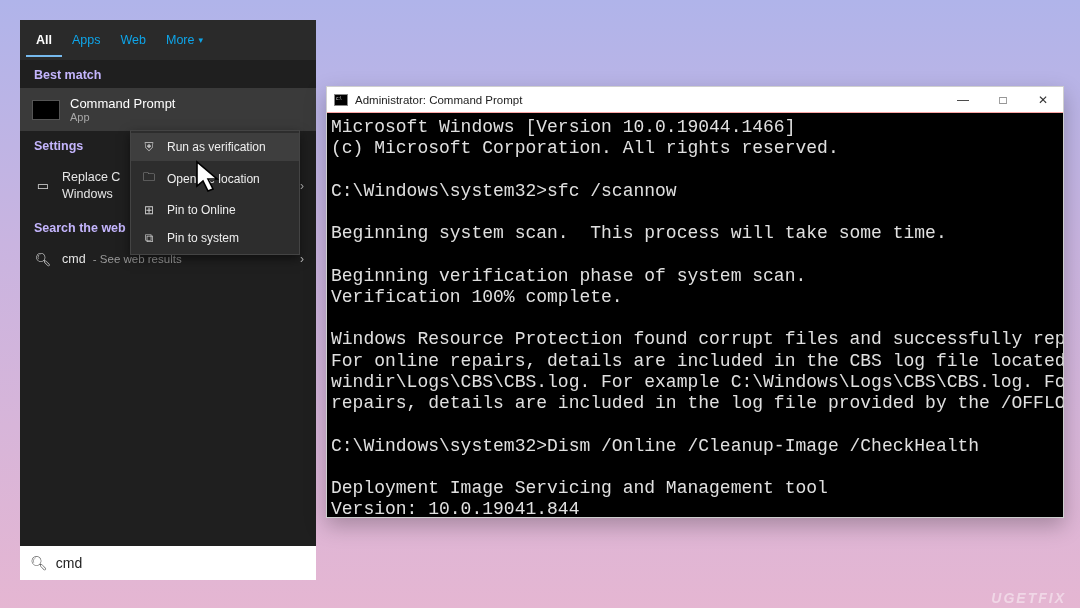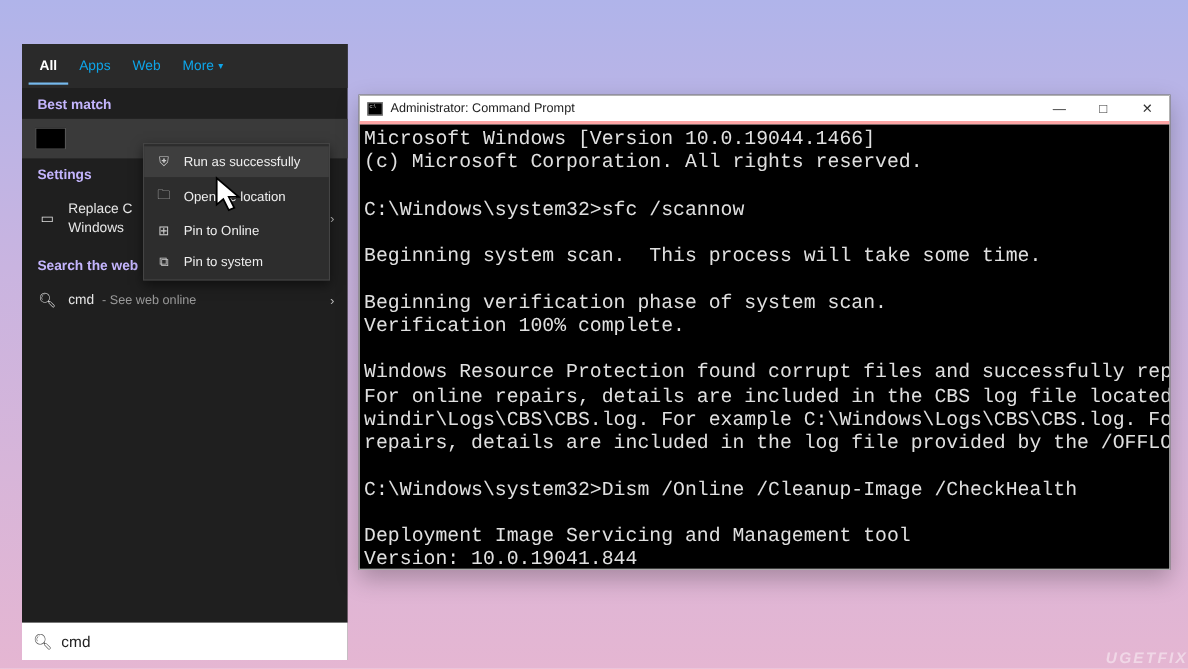--- a/index.html
+++ b/index.html
@@ -9,21 +9,21 @@
     font-family: "Segoe UI", Arial, sans-serif;
     position: relative; overflow: hidden;
     font-size: 13px;
   }
 
   
   .search-panel {
     position: absolute; left: 20px; top: 20px;
     width: 296px; height: 560px;
     background: #1f1f1f; color: #e6e6e6;
-    display: flex; flex-direction: column; margin-top: 20px;
+    display: flex; flex-direction: column;
   }
   .search-tabs {
     display: flex; align-items: center;
     height: 40px; padding: 0 6px;
     background: #2a2a2a;
   }
   .search-tab {
     padding: 10px 10px 8px; font-size: 12.5px; color: #0ea5e9;
     border-bottom: 2px solid transparent; cursor: pointer;
   }
@@ -94,21 +94,21 @@
     width: 738px; height: 432px;
     background: #000; color: #e0e0e0;
     border: 1px solid #cfcfcf;
     box-shadow: 0 8px 20px rgba(0,0,0,.25);
     display: flex; flex-direction: column;
   }
   .titlebar {
     height: 26px; background: #fff; color: #222;
     display: flex; align-items: center;
     font-size: 11.5px;
-    border-bottom: 3px solid #fca5a5;
+    border-bottom: 1px solid #fca5a5;
   }
   .titlebar .cmd-ico {
     width: 14px; height: 12px; margin: 0 7px;
     background: #000; border: 1px solid #888; position: relative;
   }
   .titlebar .cmd-ico::after{
     content:"c:\\"; position:absolute; color:#ccc; font-size:5px; left:1px; top:0;
   }
   .winbtns { margin-left: auto; display: flex; }
   .winbtn {
@@ -122,21 +122,21 @@
     font-size: 18px; line-height: 1.18;
     white-space: pre; overflow: hidden;
   }
   .caret {
     display: inline-block; width: 7px; height: 2px; background: #e0e0e0;
     vertical-align: -1px; margin-left: 1px;
   }
 
   
   .watermark {
-    position: absolute; right: 0; bottom: 2px;
+    position: absolute; right: 14px; bottom: 2px;
     color: rgba(255,255,255,.45); font-size: 14px; letter-spacing: 2px;
     font-weight: 600; font-style: italic;
   }
 </style>
 </head>
 <body>
 
 <div class="search-panel">
   <div class="search-tabs">
     <div class="search-tab active">All</div>
@@ -144,48 +144,52 @@
     <div class="search-tab">Web</div>
     <div class="search-tab search-tab-more">
       <span>More</span>
       <span class="chev">▾</span>
     </div>
   </div>
 
   <div class="section-hdr">Best match</div>
   <div class="best-row">
     <div class="app-icon"></div>
+    <div>
+      <div class="best-name">Command Prompt</div>
+      <div class="best-sub">App</div>
+    </div>
   </div>
 
   <div class="section-hdr">Settings</div>
   <div class="result-row">
     <span class="glyph">▭</span>
     <span class="result-text">Replace C<br>Windows</span>
     <span class="right-chev">›</span>
   </div>
 
   <div class="section-hdr">Search the web</div>
   <div class="result-row">
     <span class="glyph">🔍︎</span>
     <span class="result-text">
-      <span>cmd</span><span class="result-sub"> - See web online</span>
+      <span>cmd</span><span class="result-sub"> - See web results</span>
     </span>
     <span class="right-chev">›</span>
   </div>
 
   <div class="search-field">
     <span class="search-glyph">🔍︎</span>
     <input type="text" value="cmd" style="">
   </div>
 </div>
 
 <div class="context-menu">
   <div class="ctx-item hover">
     <span class="ctx-ico">⛨</span>
-    <span>Run as successfully</span>
+    <span>Run as verification</span>
   </div>
   <div class="ctx-item">
     <span class="ctx-ico">🗀</span>
     <span>Open file location</span>
   </div>
   <div class="ctx-item">
     <span class="ctx-ico">⊞</span>
     <span>Pin to Online</span>
   </div>
   <div class="ctx-item">

